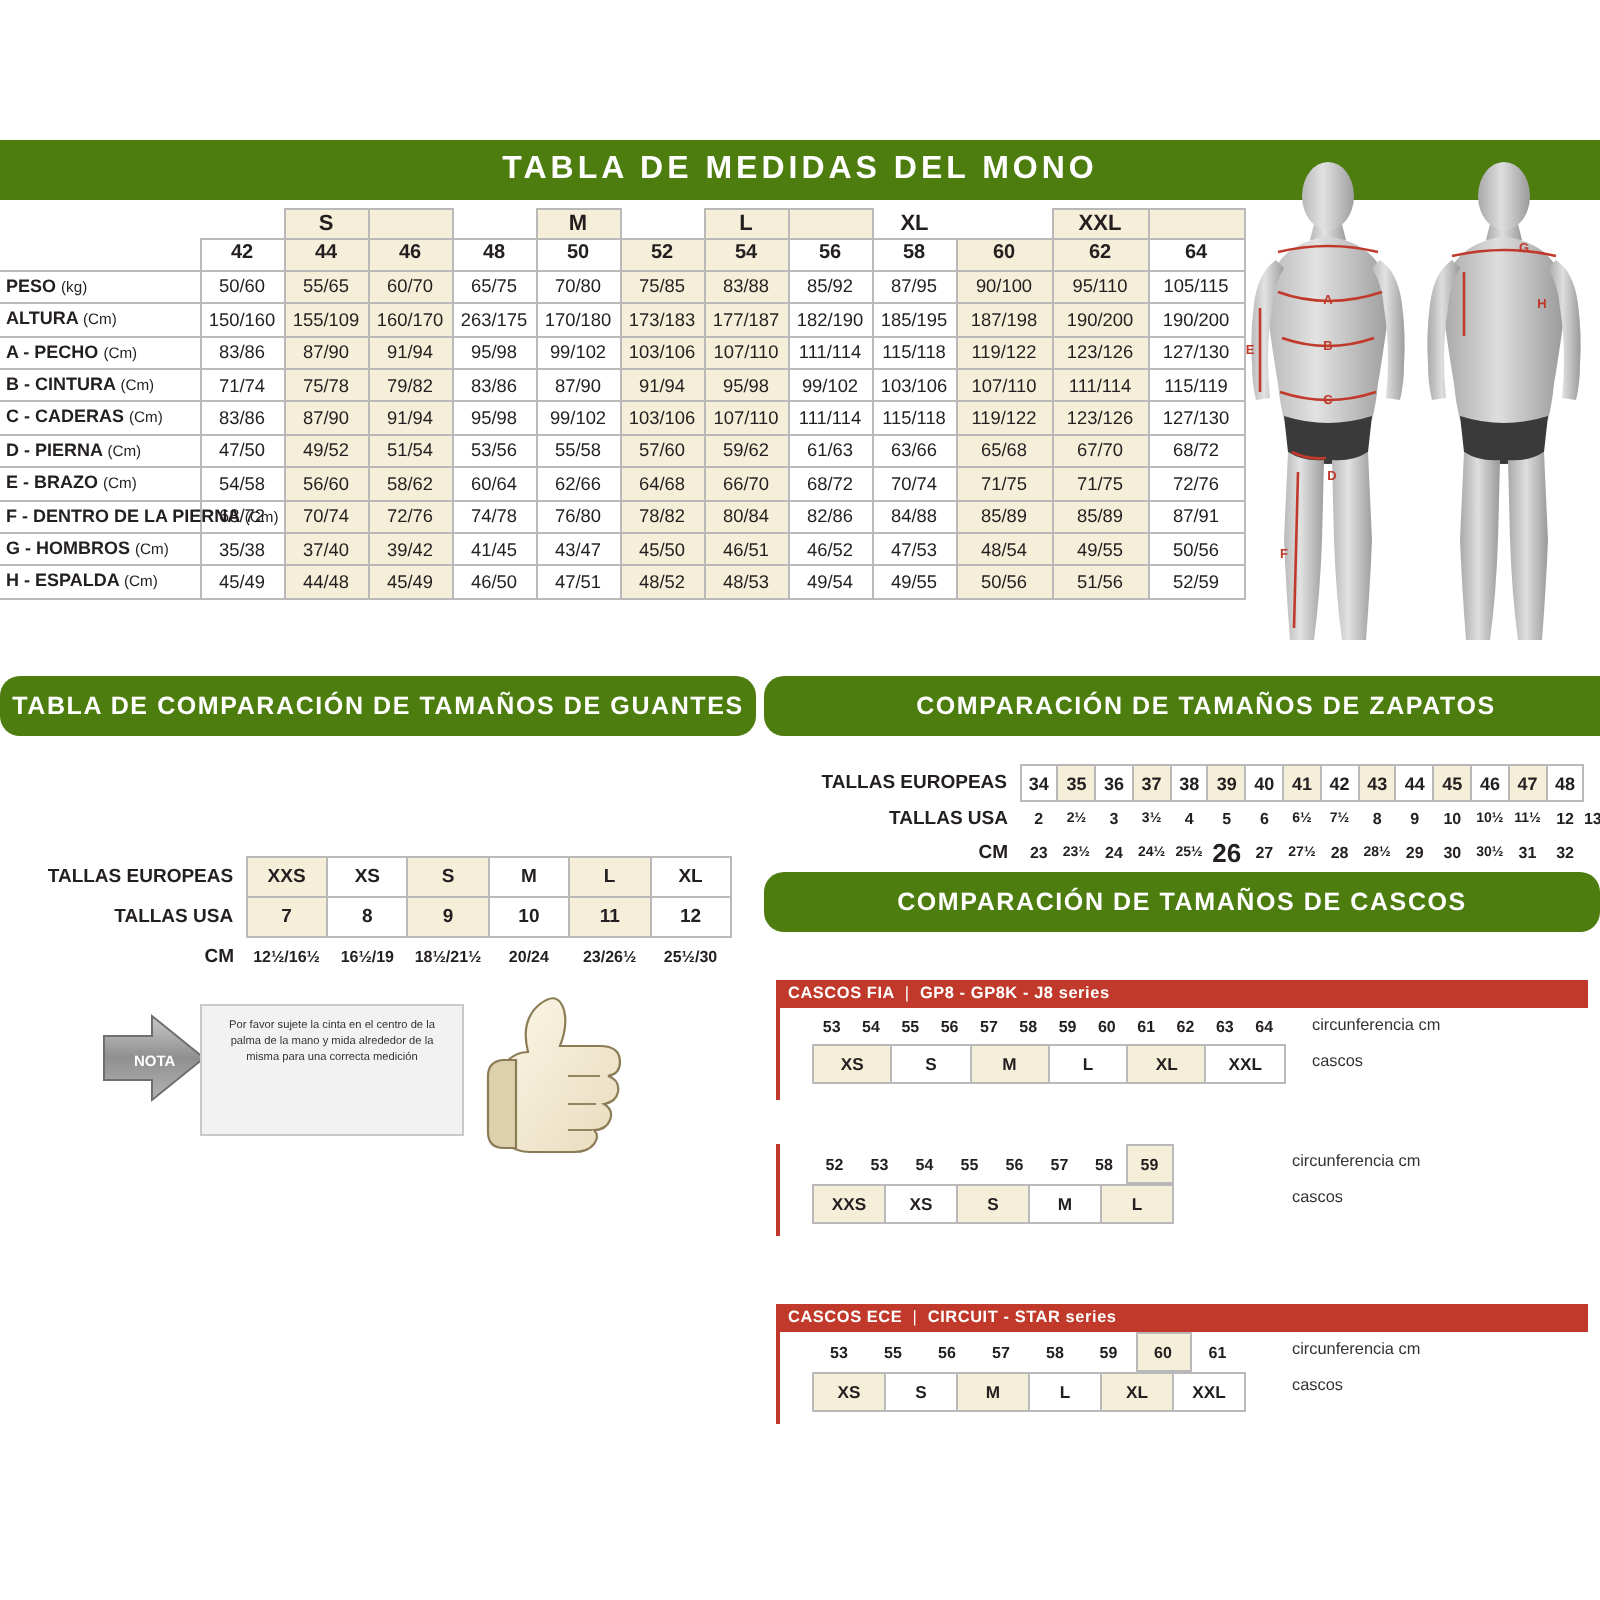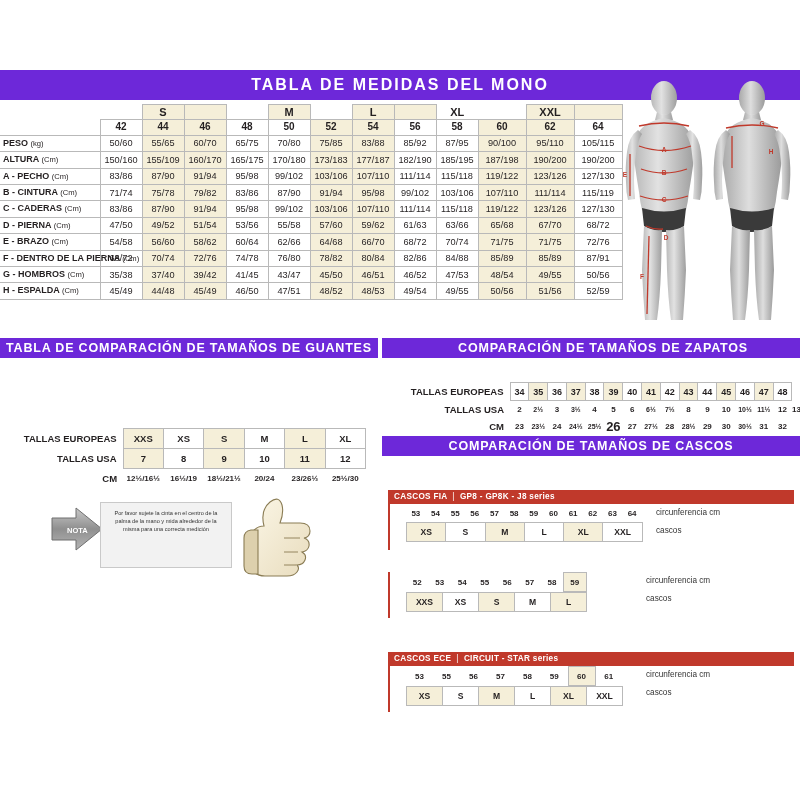--- a/index.html
+++ b/index.html
@@ -7,26 +7,26 @@
     width:800px;height:800px;
     background:#ffffff;
     font-family:"Liberation Sans", sans-serif;
     color:#231f20;
     overflow:hidden;
   }
   .page{position:relative;width:800px;height:800px;}
 
   
   .banner{
-    background:#6d28d9;color:#ffffff;
+    background:#4d7c0f;color:#ffffff;
     text-align:center;font-weight:bold;letter-spacing:1.2px;
     display:flex;align-items:center;justify-content:center;
   }
   .banner.main{height:30px;font-size:16px;letter-spacing:2px;}
-  .banner.sub{height:20px;font-size:12.5px;letter-spacing:.8px;}
+  .banner.sub{height:30px;font-size:12.5px;letter-spacing:.8px;border-radius:10px;}
 
   
   .top-wrap{position:relative;}
   table.meas{border-collapse:collapse;width:622px;font-size:9.2px;table-layout:fixed;}
   table.meas td{
     border:1px solid #b9b9b9;
     text-align:center;height:14.4px;line-height:14.4px;padding:0;
     white-space:nowrap;
   }
   table.meas td.rowlabel{
@@ -147,21 +147,21 @@
           <td>87/95</td>
           <td class="shade">90/100</td>
           <td class="shade">95/110</td>
           <td>105/115</td>
         </tr>
         <tr>
           <td class="rowlabel"><span>ALTURA</span> <span class="unit">(Cm)</span></td>
           <td>150/160</td>
           <td class="shade">155/109</td>
           <td class="shade">160/170</td>
-          <td>165/175</td>
+          <td>263/175</td>
           <td>170/180</td>
           <td class="shade">173/183</td>
           <td class="shade">177/187</td>
           <td>182/190</td>
           <td>185/195</td>
           <td class="shade">187/198</td>
           <td class="shade">190/200</td>
           <td>190/200</td>
         </tr>
         <tr>

